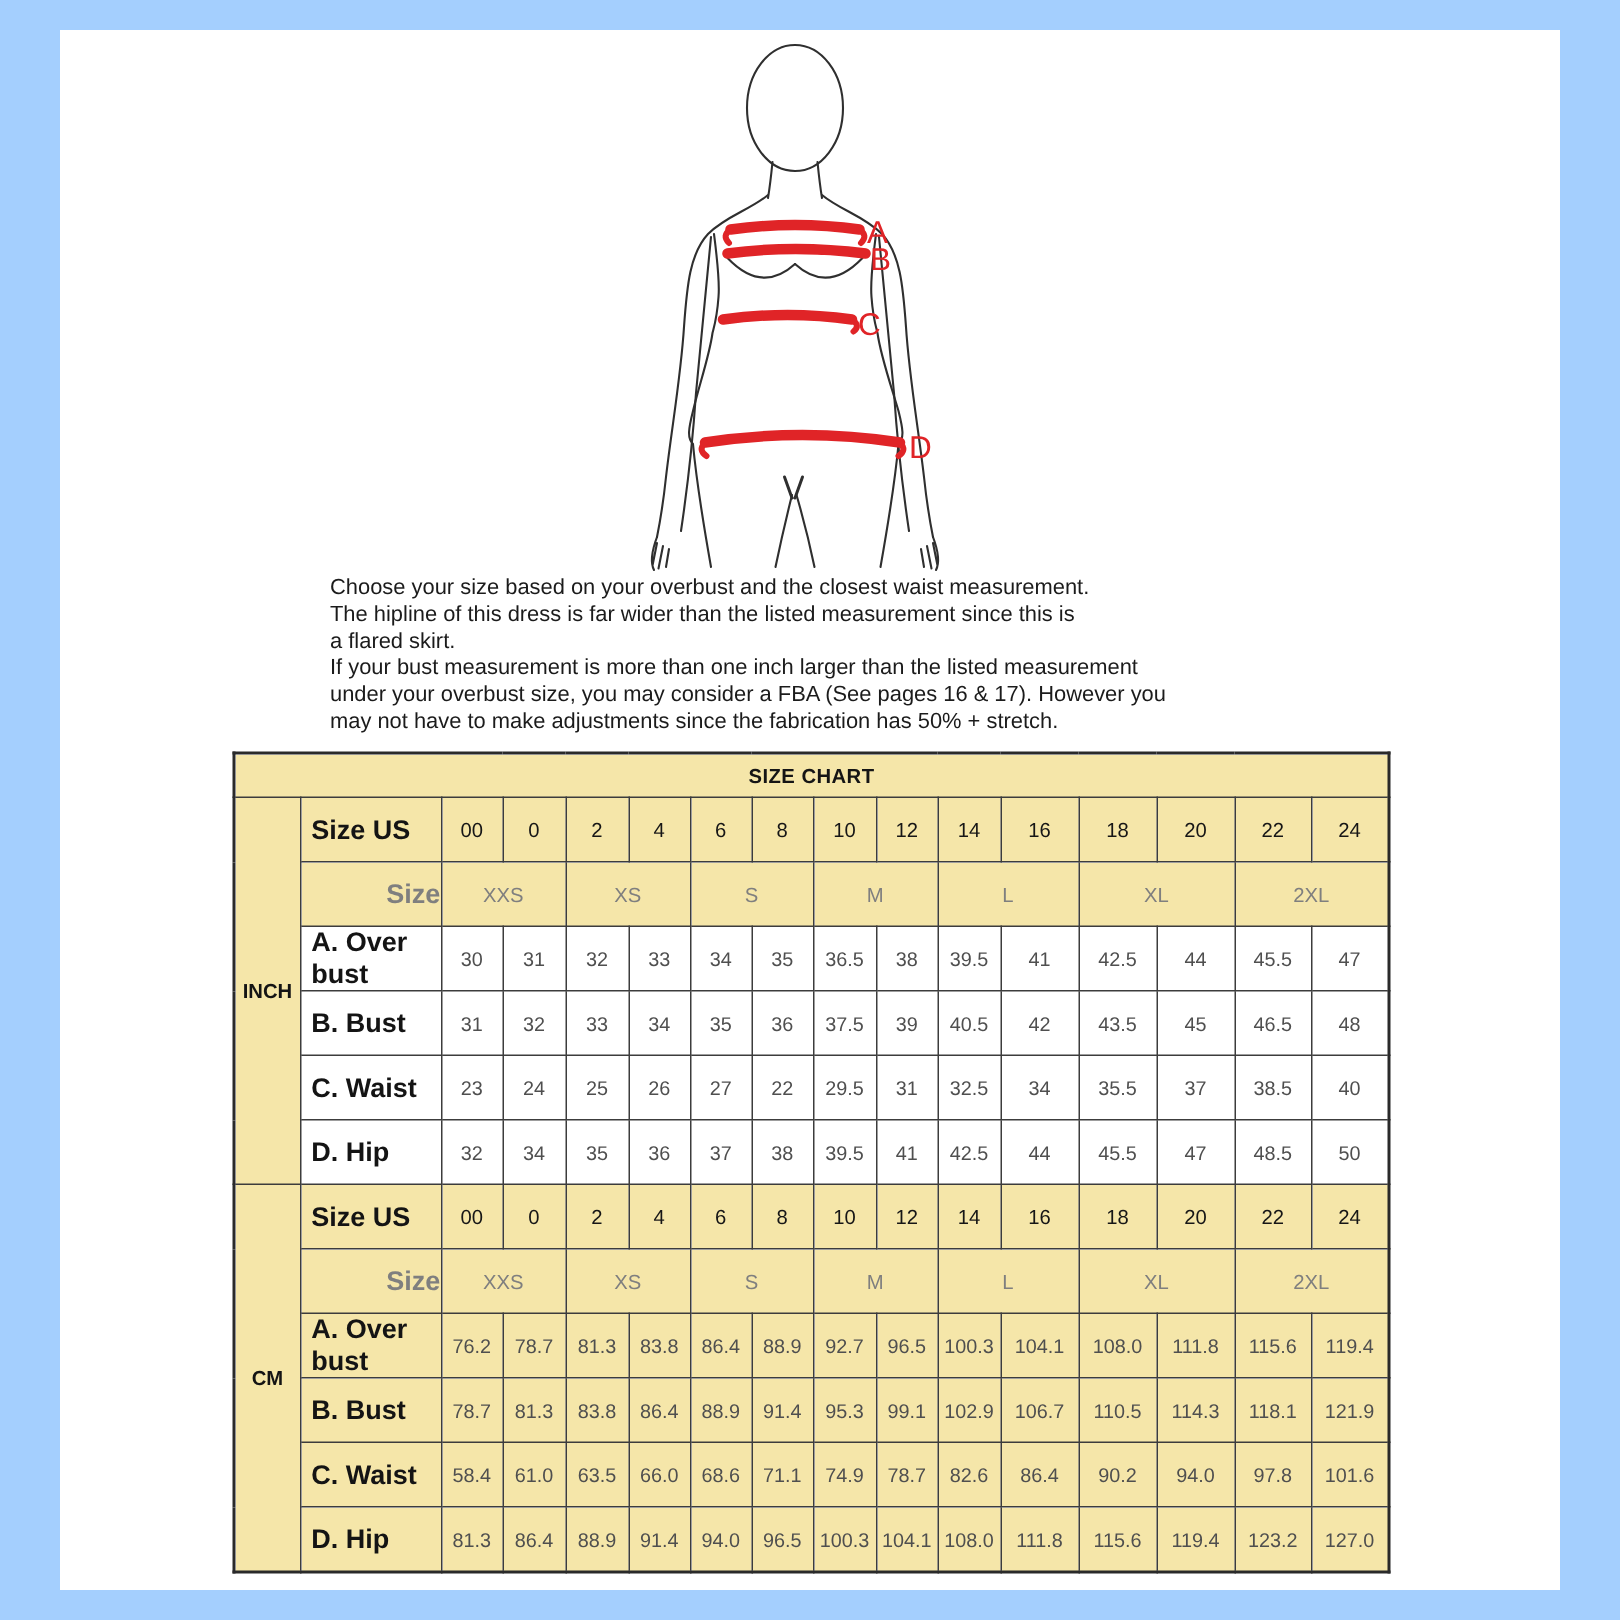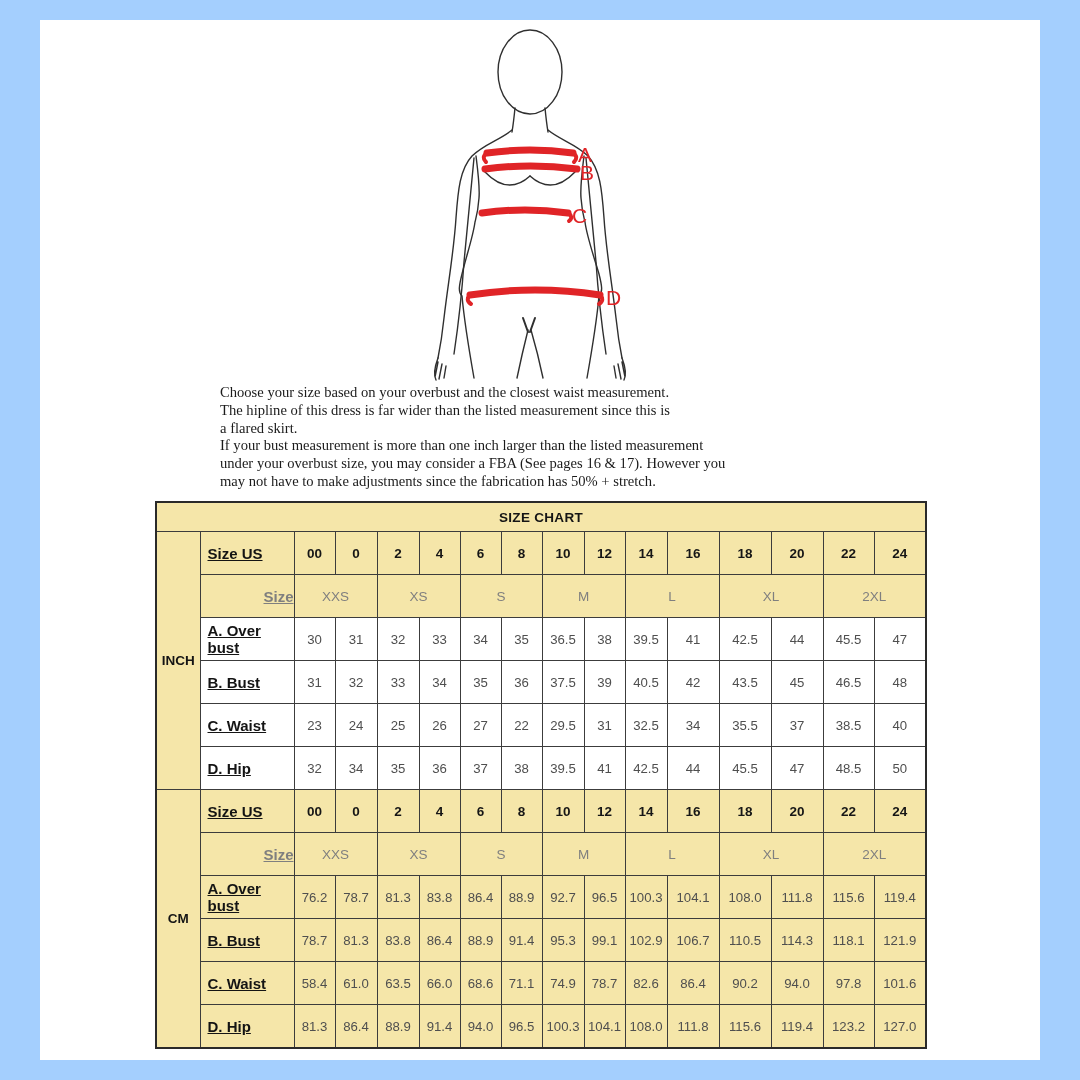--- a/index.html
+++ b/index.html
@@ -25,21 +25,20 @@
   
   .intro {
     position: absolute;
     left: 180px; top: 364px;
     width: 680px;
     font-size: 14.6px;
     line-height: 17.8px;
     font-weight: 500;
     color: #1b1b1b;
     white-space: pre-line;
-    font-family: Liberation Serif, serif;
   }
   
   .table-wrap {
     position: absolute;
     left: 115px; top: 481px;
     width: 907px;
   }
   table.size-chart {
     border-collapse: collapse;
     table-layout: fixed;
@@ -67,26 +66,25 @@
   }
   table.size-chart td.unit-cell {
     font-weight: 700;
     font-size: 13.5px;
     color: #141414;
   }
   table.size-chart td.row-label {
     text-align: left;
     padding-left: 7px;
     font-weight: 700;
-    font-size: 15px;
+    font-size: 18px;
     color: #141414;
-    text-decoration: underline;
   }
   table.size-chart td.us-size {
-    font-weight: 700;
+    font-weight: 400;
     font-size: 13.5px;
     color: #161616;
   }
   table.size-chart td.alpha-size {
     font-weight: 400;
     font-size: 13.5px;
     color: #7f7f7f;
   }
   table.size-chart td.gray-label { color: #7f7f7f; text-align: right; }
 </style>

